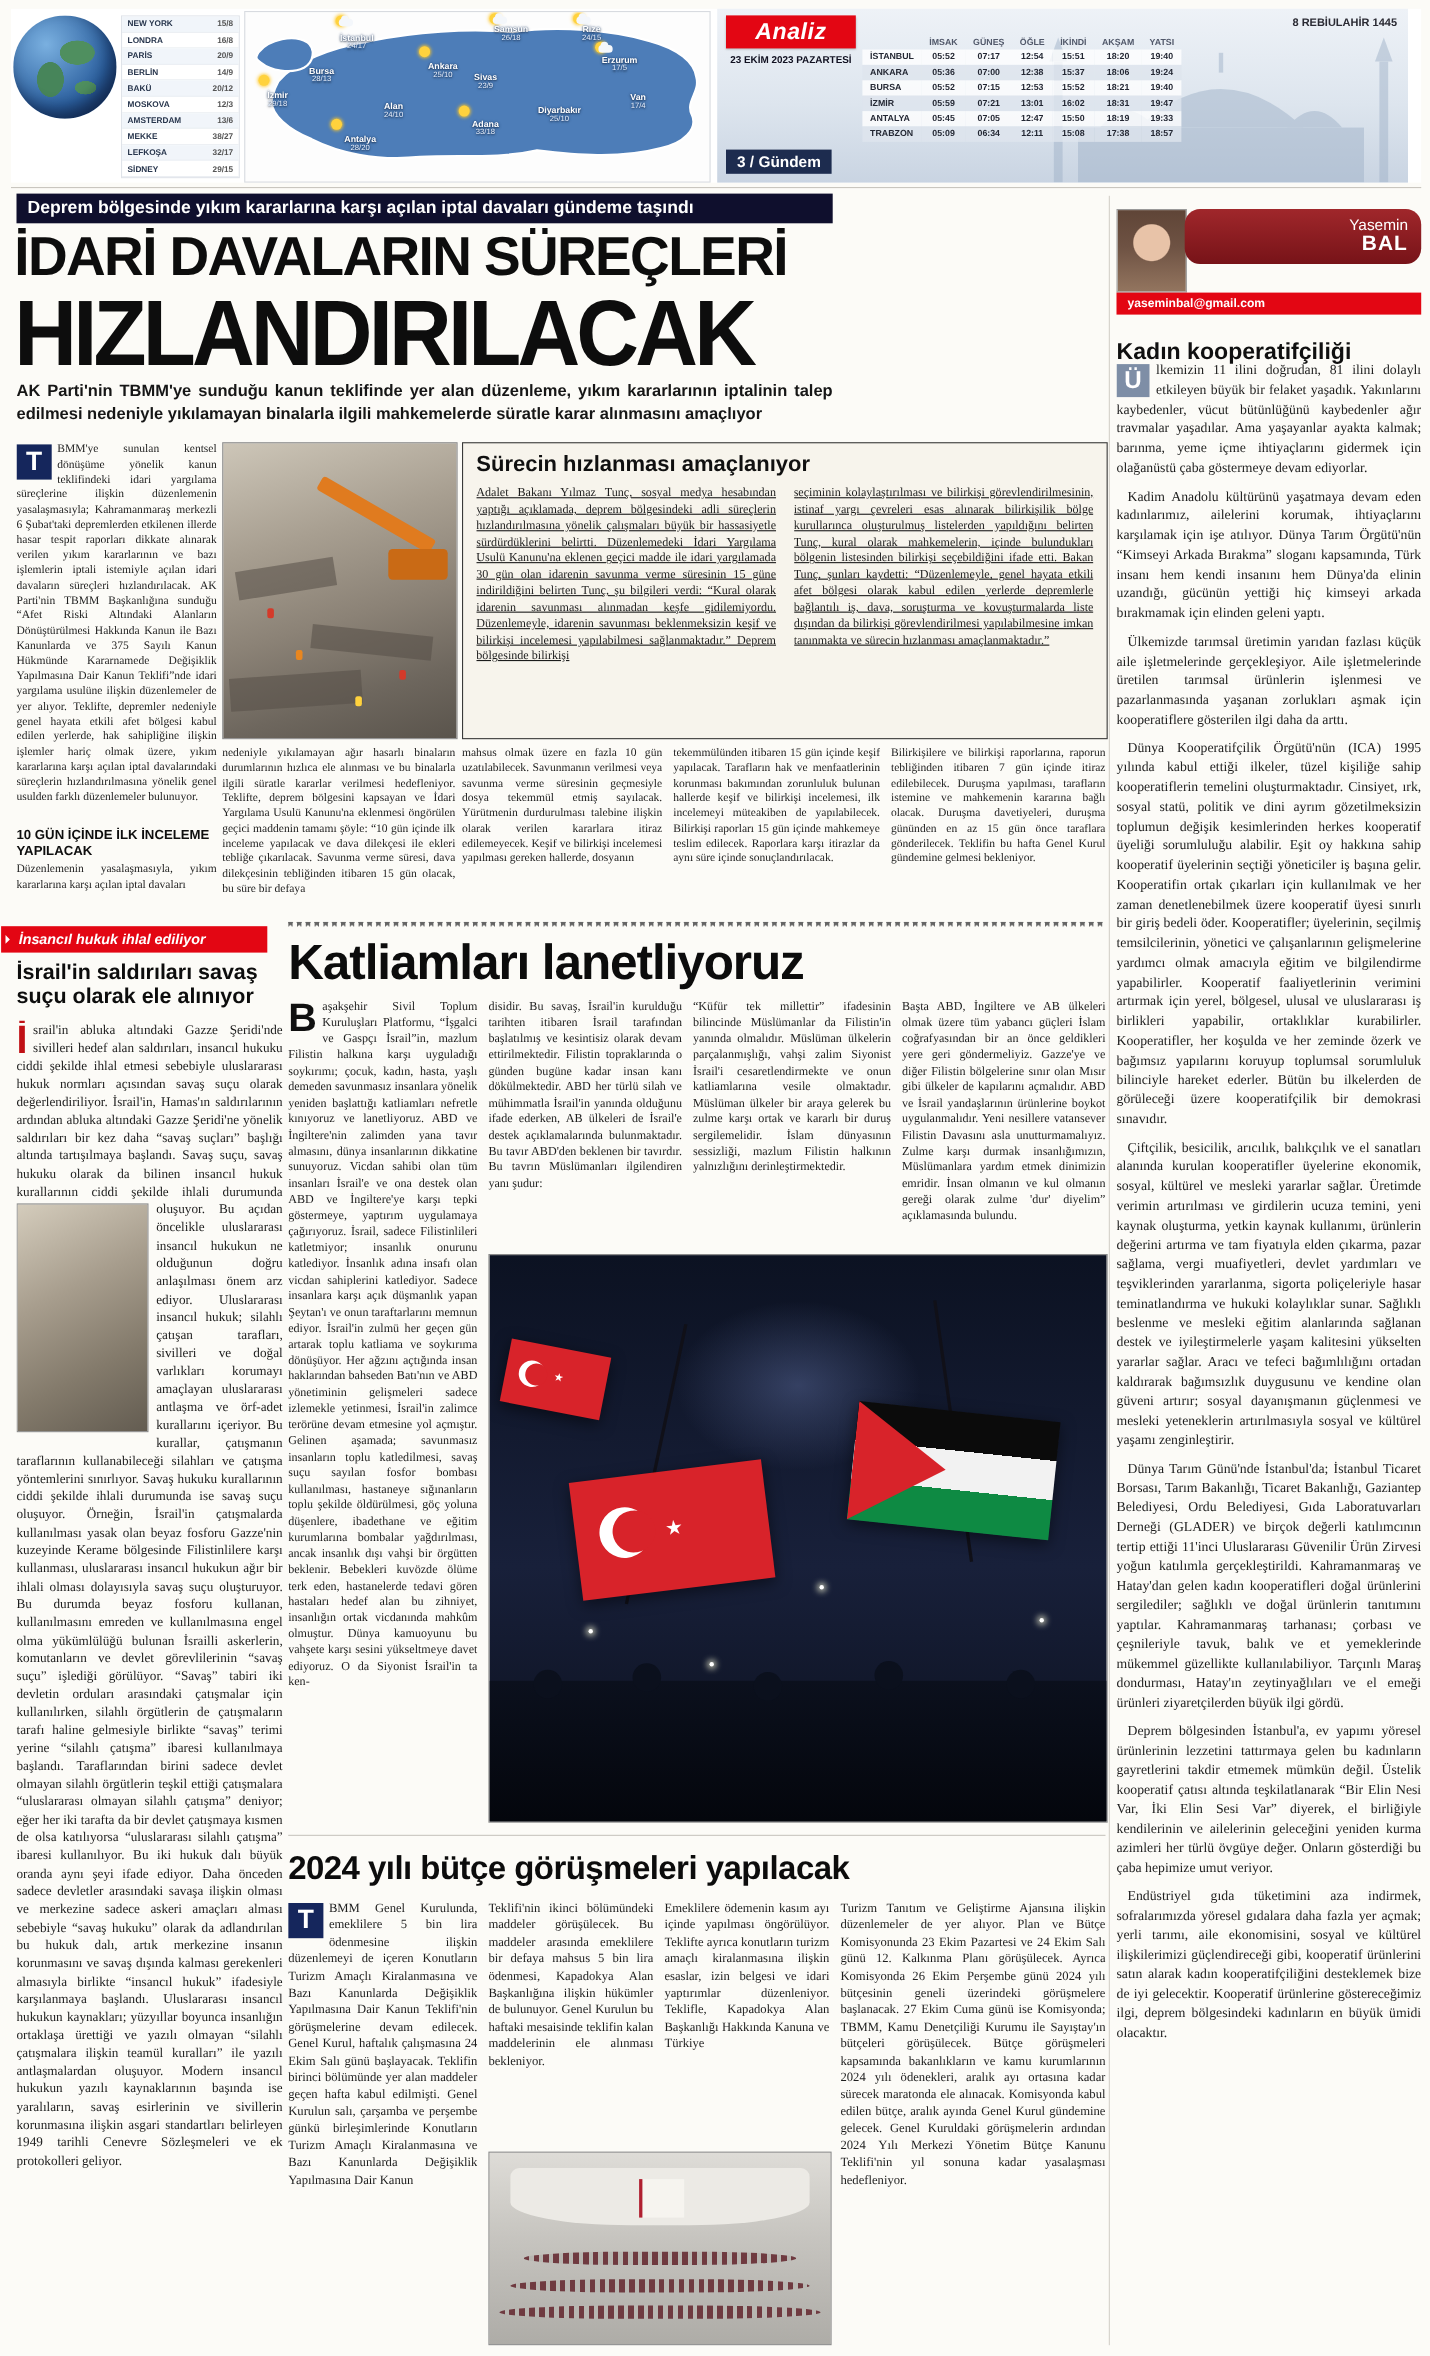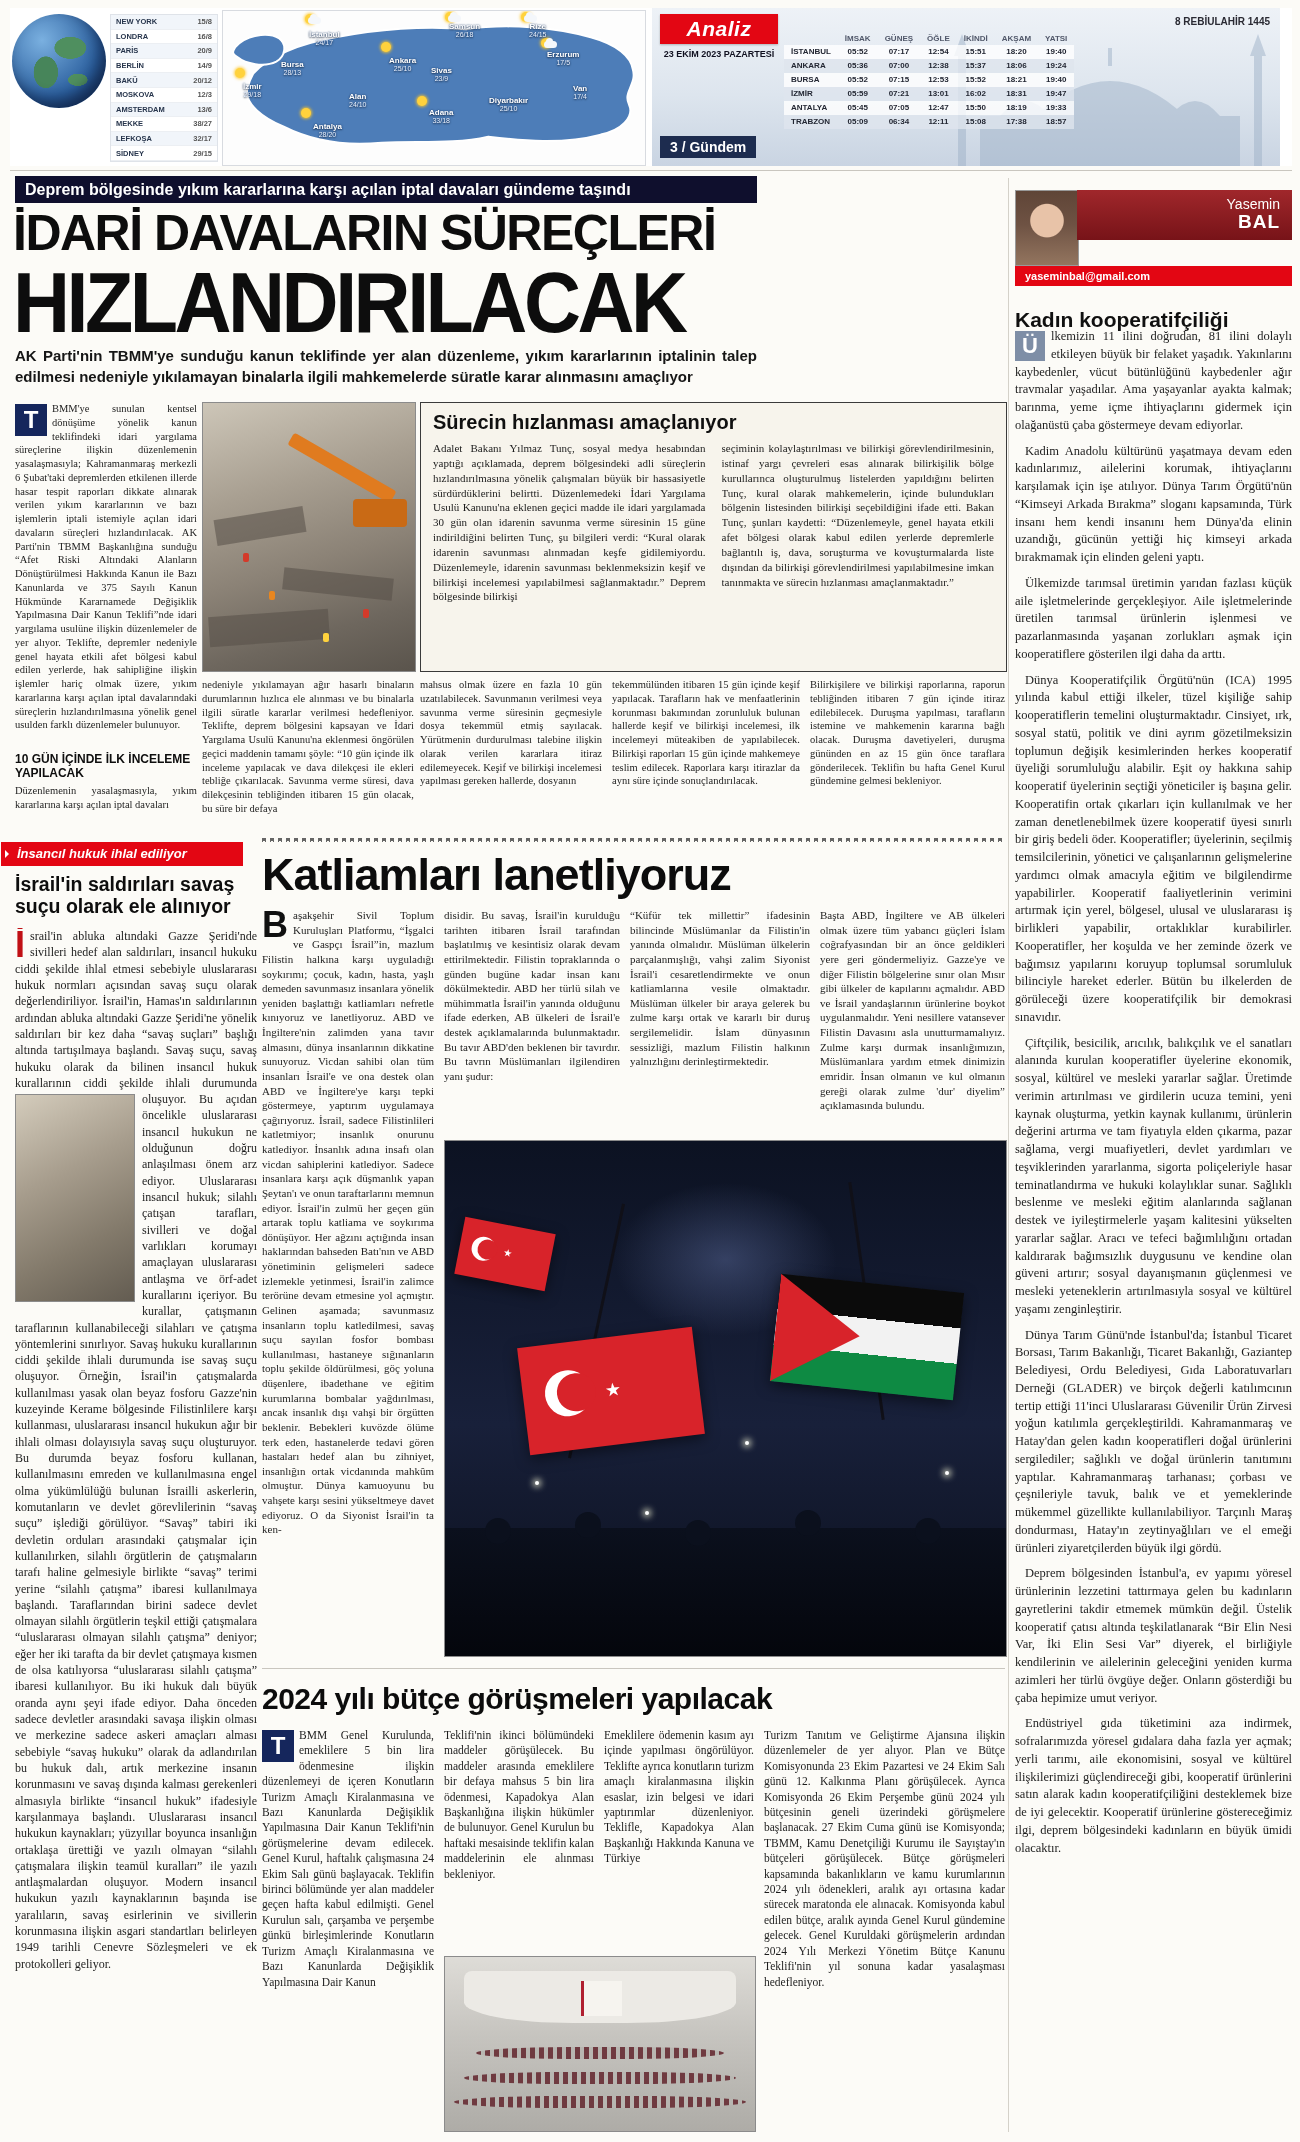--- a/index.html
+++ b/index.html
@@ -54,21 +54,21 @@
   .hl1{font:900 50px/1 "Liberation Sans",sans-serif;letter-spacing:-1.5px;color:#0d0d0d;}
   .hl2{font:900 79px/1 "Liberation Sans",sans-serif;letter-spacing:-3.5px;color:#0d0d0d;transform:scaleY(1.07);transform-origin:0 0;}
   .subhead{font:700 15px/1.38 "Liberation Sans",sans-serif;color:#161616;text-align:justify;}
   .dcapblock{float:left;width:32px;height:32px;background:#15265c;color:#fff;font:700 24px/32px "Liberation Sans",sans-serif;text-align:center;margin:2px 5px 1px 0;}
   .dcapplain{float:left;font:700 36px/30px "Liberation Sans",sans-serif;margin:2px 5px 0 0;color:#101010;}
   .dcapred{color:#c01015;}
   .dcapslate{float:left;width:30px;height:30px;background:#7e8ea6;color:#fff;font:700 22px/30px "Liberation Sans",sans-serif;text-align:center;margin:3px 6px 1px 0;}
   .crosshead{font:700 12px/1.2 "Liberation Sans",sans-serif;color:#0e0e0e;}
   .newsbox{background:#f7f4ec;border:1px solid #3a3a3a;}
   .newsbox .bt{font:700 20px "Liberation Sans",sans-serif;color:#101010;margin:8px 12px 5px;}
-  .boxcols{position:absolute;left:12px;right:12px;top:38px;bottom:8px;display:flex;gap:16px;}
+  .boxcols{position:absolute;left:12px;right:12px;top:38px;bottom:8px;display:flex;gap:16px;text-decoration:underline;}
   .boxcols div{flex:1;text-align:justify;font-size:11px;line-height:1.35;overflow:hidden;}
 
   
   .photo{border:1px solid #8b8b8b;overflow:hidden;}
   .ph-quake{background:linear-gradient(163deg,#cdc6b8 0%,#a89f91 32%,#8b8276 58%,#6e6必a 80%,#5a544c 100%);}
   .ph-quake{background:linear-gradient(163deg,#cdc6b8 0%,#a89f91 32%,#8b8276 58%,#6e675e 80%,#5a544c 100%);}
   .rub{position:absolute;background:#564f47;opacity:.55;}
   .exc-arm{position:absolute;right:14px;top:58px;width:118px;height:14px;background:#e07b1f;border-radius:3px;transform:rotate(30deg);}
   .exc-body{position:absolute;right:8px;top:96px;width:54px;height:28px;background:#c96a15;border-radius:4px;}
   .wdot{position:absolute;width:6px;height:9px;border-radius:2px;}
@@ -436,21 +436,21 @@
 
   <div class="abs photo ph-parl" style="left:444px;top:1956px;width:310px;height:174px;">
     <span class="pl-wall"></span>
     <span class="pl-rostrum"></span>
     <span class="pl-rows" style="left:10%;top:52%;width:80%;"></span>
     <span class="pl-rows" style="left:6%;top:66%;width:88%;"></span>
     <span class="pl-rows" style="left:3%;top:80%;width:94%;"></span>
   </div>
 
   <div class="abs aphoto" style="left:1015px;top:190px;width:62px;height:74px;"></div>
-  <div class="abs nameblock" style="left:1077px;top:190px;width:215px;height:50px;">
+  <div class="abs nameblock" style="left:1077px;top:190px;width:215px;height:50px;border-radius:14px;">
     <span class="fn">Yasemin</span>
     <span class="ln">BAL</span>
   </div>
   <div class="abs emailbar" style="left:1015px;top:266px;width:257px;">yaseminbal@gmail.com</div>
   <div class="abs sbtitle" style="left:1015px;top:308px;width:277px;">Kadın kooperatifçiliği</div>
 
   <div class="txt f125 sbody" style="left:1015px;top:328px;width:277px;height:1804px;">
     <span class="dcapslate">Ü</span>
     <p>lkemizin 11 ilini doğrudan, 81 ilini dolaylı etkileyen büyük bir felaket yaşadık. Yakınlarını kaybedenler, vücut bütünlüğünü kaybedenler ağır travmalar yaşadılar. Ama yaşayanlar ayakta kalmak; barınma, yeme içme ihtiyaçlarını gidermek için olağanüstü çaba göstermeye devam ediyorlar.</p>
     <p>Kadim Anadolu kültürünü yaşatmaya devam eden kadınlarımız, ailelerini korumak, ihtiyaçlarını karşılamak için işe atılıyor. Dünya Tarım Örgütü'nün “Kimseyi Arkada Bırakma” sloganı kapsamında, Türk insanı hem kendi insanını hem Dünya'da elinin uzandığı, gücünün yettiği hiç kimseyi arkada bırakmamak için elinden geleni yaptı.</p>

